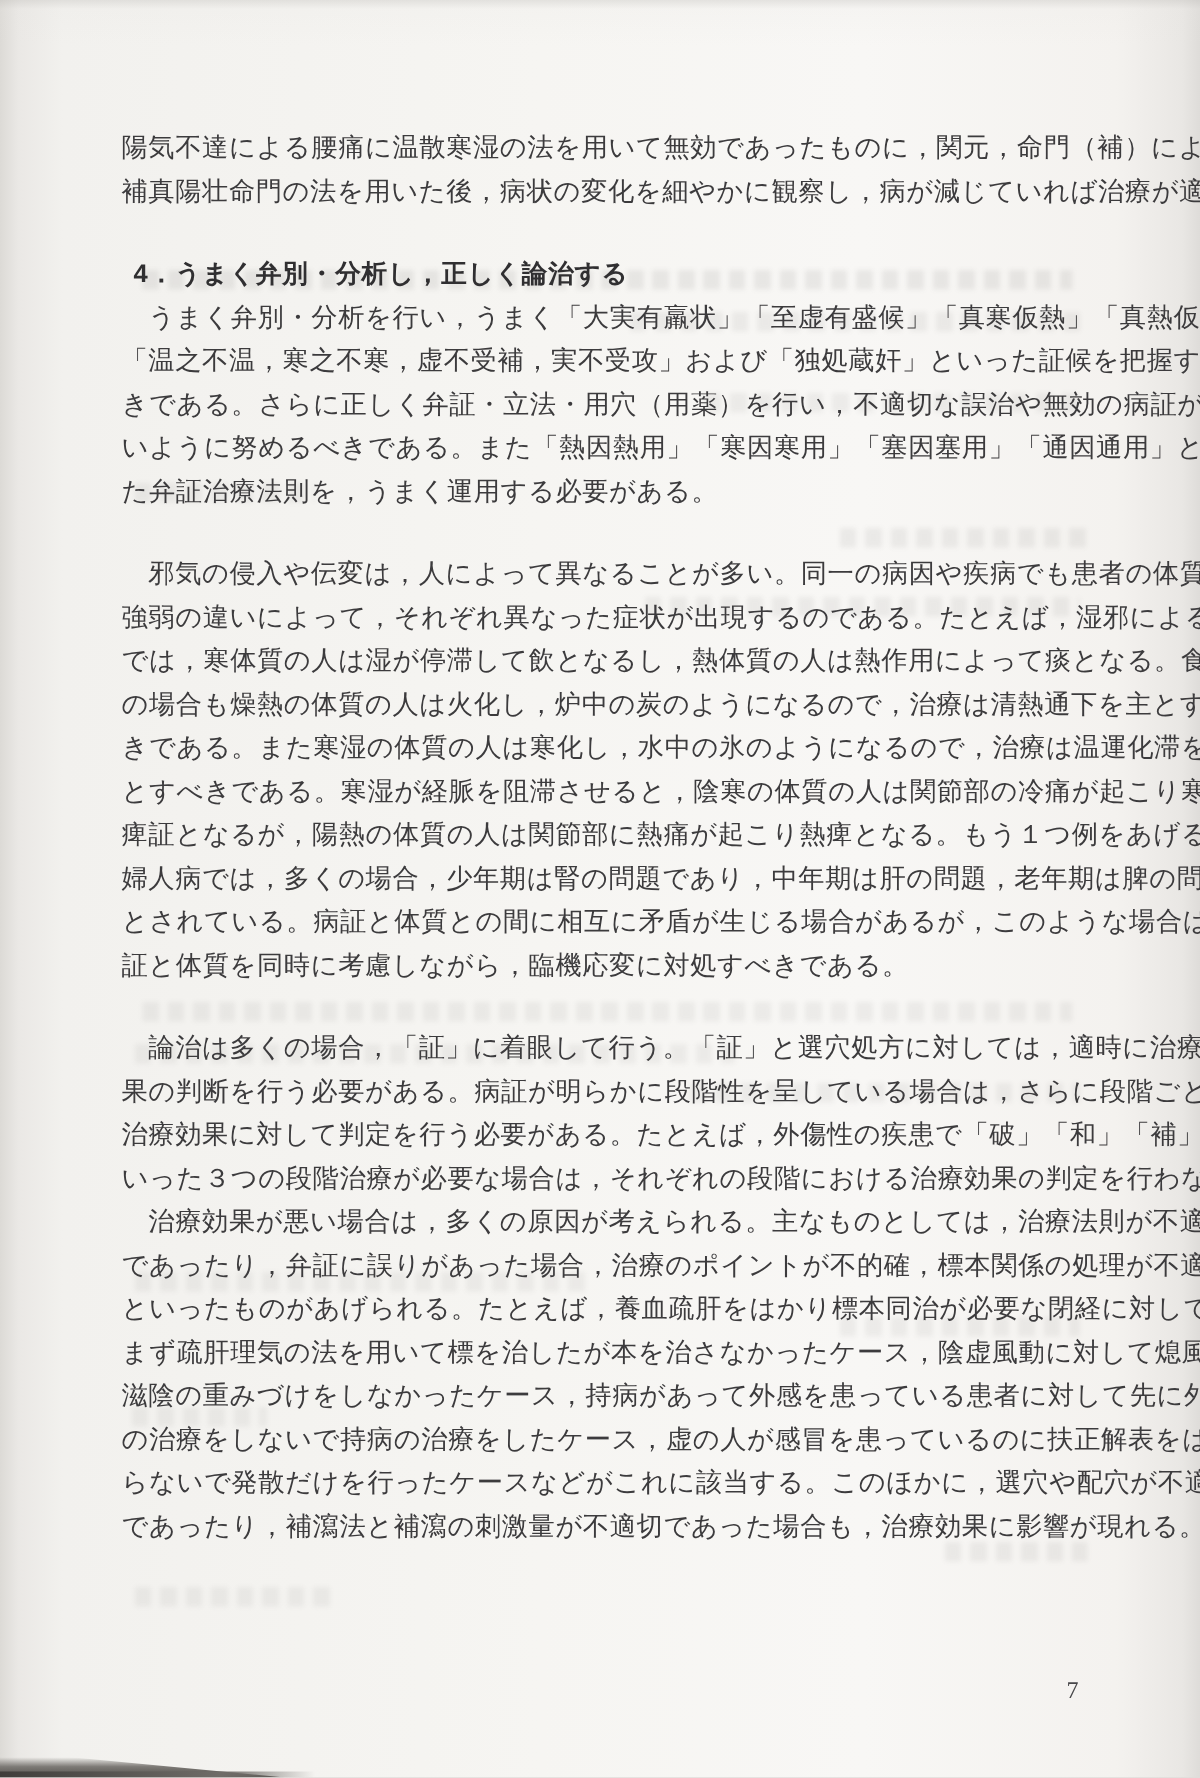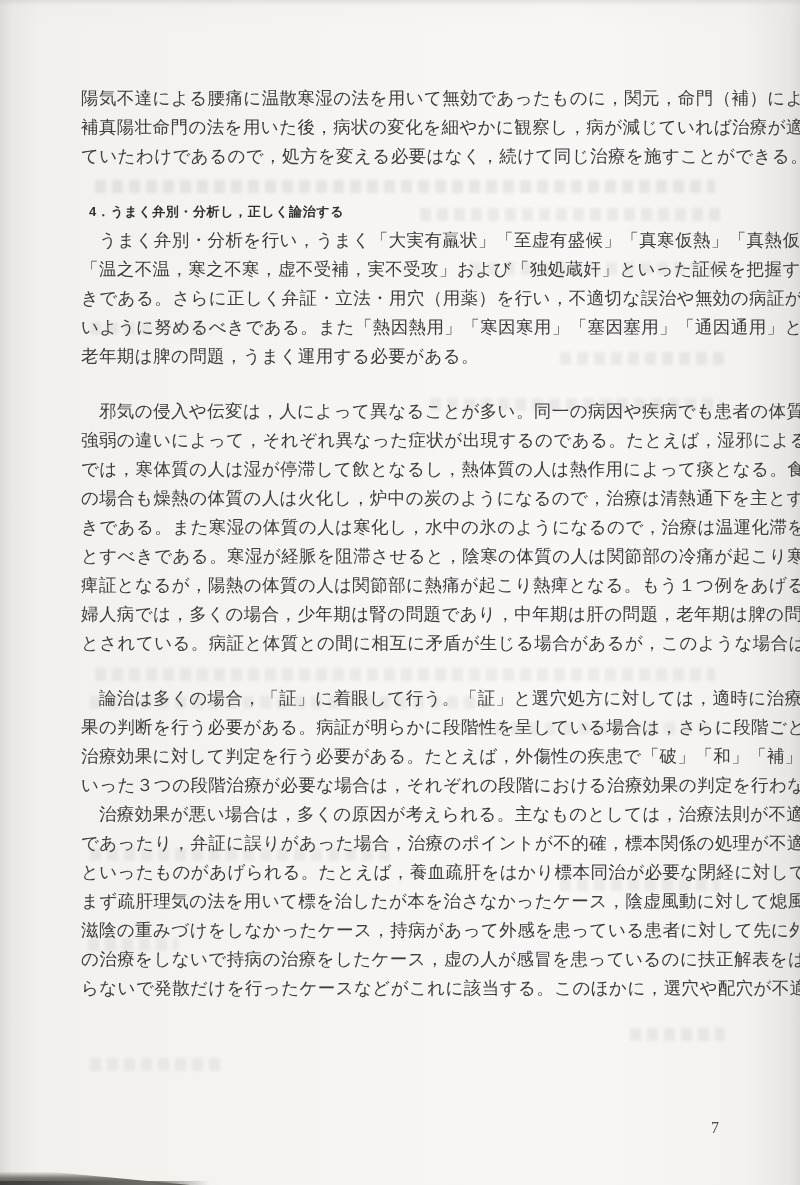--- a/index.html
+++ b/index.html
@@ -44,21 +44,21 @@
     font-size:17.5px;
     line-height:29px;
     letter-spacing:.4px;
     white-space:nowrap;
   }
   .section{margin-top:26px;}
   .sec-heading{
     padding-left:8px;
     font-family:"Liberation Sans","DejaVu Sans",sans-serif;
     font-weight:bold;
-    font-size:13px;
+    font-size:17px;
     line-height:29px;
     letter-spacing:.6px;
     color:#302f31;
     white-space:nowrap;
   }
   .page-number{
     position:absolute;left:711px;top:1119px;
     font-size:16px;color:#48484a;letter-spacing:0;
     font-family:"Liberation Serif","DejaVu Serif",serif;
   }
@@ -81,63 +81,64 @@
   <div class="ghost" style="left:560px;top:878px;width:160px;opacity:.15;"></div>
   <div class="ghost" style="left:88px;top:938px;width:90px;opacity:.14;"></div>
   <div class="ghost" style="left:630px;top:1028px;width:95px;opacity:.16;"></div>
   <div class="ghost" style="left:90px;top:1058px;width:130px;opacity:.14;"></div>
 
   <div class="text-block">
 
     <div>
       <div class="line">陽気不達による腰痛に温散寒湿の法を用いて無効であったものに，関元，命門（補）による</div>
       <div class="line">補真陽壮命門の法を用いた後，病状の変化を細やかに観察し，病が減じていれば治療が適し</div>
-      <div class="line">ていたわけであるので，処方を変える必要はなく，続けて同じ治療を施すことができる。</div>
     </div>
 
     <div class="section">
       <div class="sec-heading">4．うまく弁別・分析し，正しく論治する</div>
       <div>
         <div class="line">　うまく弁別・分析を行い，うまく「大実有羸状」「至虚有盛候」「真寒仮熱」「真熱仮寒」</div>
         <div class="line">「温之不温，寒之不寒，虚不受補，実不受攻」および「独処蔵奸」といった証候を把握すべ</div>
         <div class="line">きである。さらに正しく弁証・立法・用穴（用薬）を行い，不適切な誤治や無効の病証がな</div>
         <div class="line">いように努めるべきである。また「熱因熱用」「寒因寒用」「塞因塞用」「通因通用」といっ</div>
-        <div class="line">老年期は脾の問題，うまく運用する必要がある。</div>
+        <div class="line">た弁証治療法則を，うまく運用する必要がある。</div>
       </div>
     </div>
 
     <div class="section">
       <div>
         <div class="line">　邪気の侵入や伝変は，人によって異なることが多い。同一の病因や疾病でも患者の体質の</div>
         <div class="line">強弱の違いによって，それぞれ異なった症状が出現するのである。たとえば，湿邪による病</div>
         <div class="line">では，寒体質の人は湿が停滞して飲となるし，熱体質の人は熱作用によって痰となる。食積</div>
         <div class="line">の場合も燥熱の体質の人は火化し，炉中の炭のようになるので，治療は清熱通下を主とすべ</div>
         <div class="line">きである。また寒湿の体質の人は寒化し，水中の氷のようになるので，治療は温運化滞を主</div>
         <div class="line">とすべきである。寒湿が経脈を阻滞させると，陰寒の体質の人は関節部の冷痛が起こり寒湿</div>
         <div class="line">痺証となるが，陽熱の体質の人は関節部に熱痛が起こり熱痺となる。もう１つ例をあげると</div>
         <div class="line">婦人病では，多くの場合，少年期は腎の問題であり，中年期は肝の問題，老年期は脾の問題</div>
         <div class="line">とされている。病証と体質との間に相互に矛盾が生じる場合があるが，このような場合は病</div>
+        <div class="line">証と体質を同時に考慮しながら，臨機応変に対処すべきである。</div>
       </div>
     </div>
 
     <div class="section">
       <div>
         <div class="line">　論治は多くの場合，「証」に着眼して行う。「証」と選穴処方に対しては，適時に治療効</div>
         <div class="line">果の判断を行う必要がある。病証が明らかに段階性を呈している場合は，さらに段階ごとの</div>
         <div class="line">治療効果に対して判定を行う必要がある。たとえば，外傷性の疾患で「破」「和」「補」と</div>
         <div class="line">いった３つの段階治療が必要な場合は，それぞれの段階における治療効果の判定を行わなけ</div>
       </div>
       <div>
         <div class="line">　治療効果が悪い場合は，多くの原因が考えられる。主なものとしては，治療法則が不適切</div>
         <div class="line">であったり，弁証に誤りがあった場合，治療のポイントが不的確，標本関係の処理が不適切</div>
         <div class="line">といったものがあげられる。たとえば，養血疏肝をはかり標本同治が必要な閉経に対して，</div>
         <div class="line">まず疏肝理気の法を用いて標を治したが本を治さなかったケース，陰虚風動に対して熄風と</div>
         <div class="line">滋陰の重みづけをしなかったケース，持病があって外感を患っている患者に対して先に外邪</div>
         <div class="line">の治療をしないで持病の治療をしたケース，虚の人が感冒を患っているのに扶正解表をはか</div>
         <div class="line">らないで発散だけを行ったケースなどがこれに該当する。このほかに，選穴や配穴が不適切</div>
+        <div class="line">であったり，補瀉法と補瀉の刺激量が不適切であった場合も，治療効果に影響が現れる。</div>
       </div>
     </div>
 
   </div>
 
   <div class="page-number">7</div>
 
   <div class="corner-shadow"></div>
   <div class="bottom-edge"></div>
 </div>

